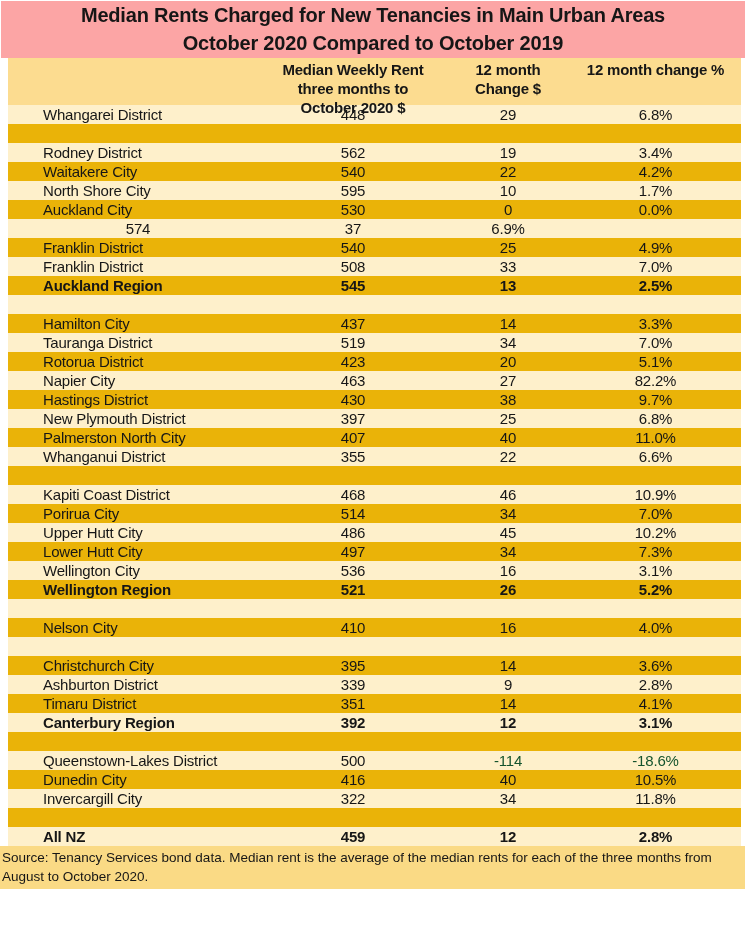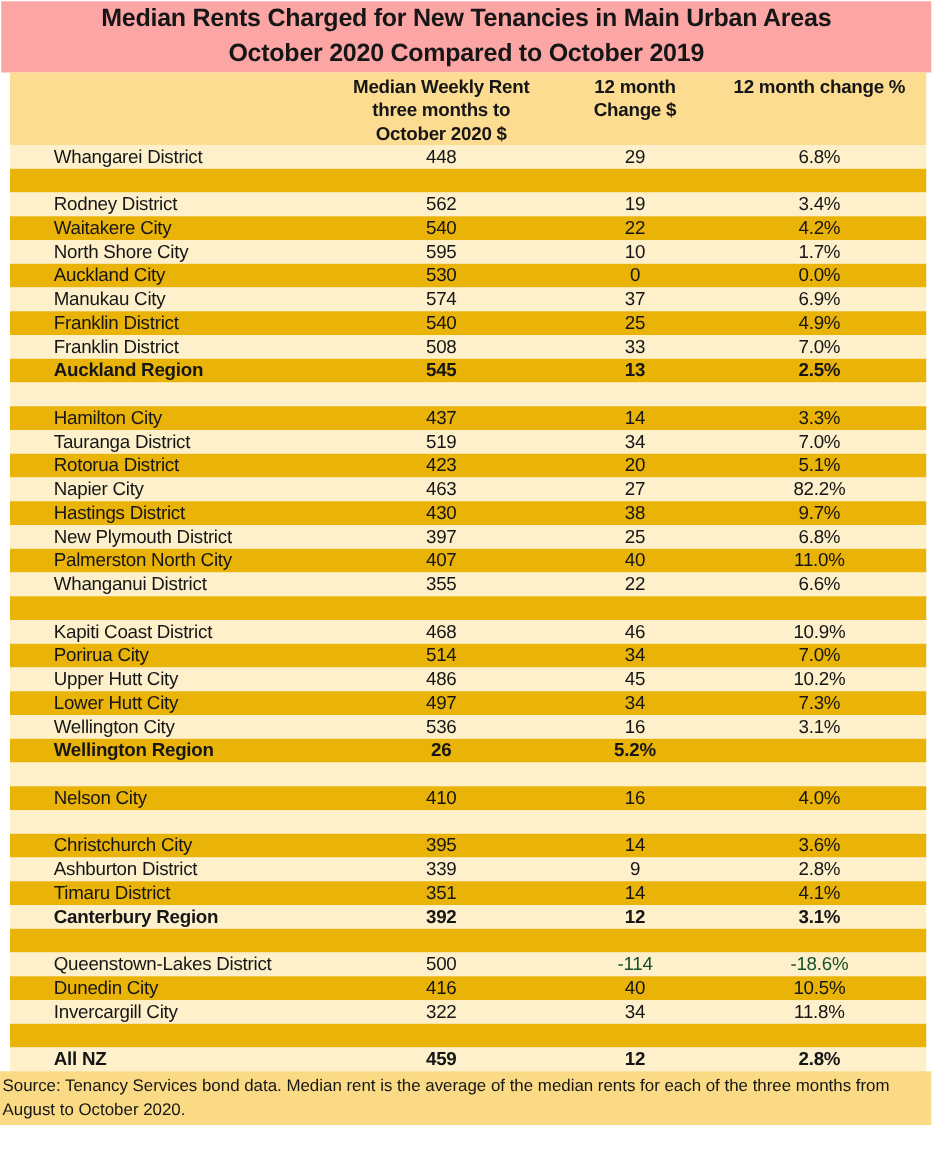--- a/index.html
+++ b/index.html
@@ -21,21 +21,21 @@
   }
   .title-band div{
     font-size:20px;font-weight:bold;line-height:25px;white-space:nowrap;
     letter-spacing:-0.2px;
   }
   .tablewrap{margin:0 7px 0 8px;}
   .hdr{
     background:#FCDC90;
     display:grid;
     grid-template-columns:260px 170px 140px 155px 1fr;
-    height:58px;
+    height:47px;
     align-items:start;
   }
   .hdr .hc{
     font-weight:bold;font-size:15px;line-height:19px;text-align:center;
     padding-top:2px;white-space:nowrap;letter-spacing:-0.2px;
   }
   .row{
     display:grid;
     grid-template-columns:260px 170px 140px 155px 1fr;
     height:19px;
@@ -124,21 +124,20 @@
           <div class="c sp"></div>
         </div>
         <div class="row dark">
           <div class="c name">Auckland City</div>
           <div class="c rent">530</div>
           <div class="c chg">0</div>
           <div class="c pct">0.0%</div>
           <div class="c sp"></div>
         </div>
         <div class="row light">
-          <div class="c name">Manukau City</div>
           <div class="c rent">574</div>
           <div class="c chg">37</div>
           <div class="c pct">6.9%</div>
           <div class="c sp"></div>
         </div>
         <div class="row dark">
           <div class="c name">Franklin District</div>
           <div class="c rent">540</div>
           <div class="c chg">25</div>
           <div class="c pct">4.9%</div>
@@ -258,20 +257,21 @@
         </div>
         <div class="row light">
           <div class="c name">Wellington City</div>
           <div class="c rent">536</div>
           <div class="c chg">16</div>
           <div class="c pct">3.1%</div>
           <div class="c sp"></div>
         </div>
         <div class="row dark bold">
           <div class="c name">Wellington Region</div>
+          <div class="c rent">521</div>
           <div class="c chg">26</div>
           <div class="c pct">5.2%</div>
           <div class="c sp"></div>
         </div>
         <div class="row light">
           <div class="c name"></div>
           <div class="c rent"></div>
           <div class="c chg"></div>
           <div class="c pct"></div>
           <div class="c sp"></div>

